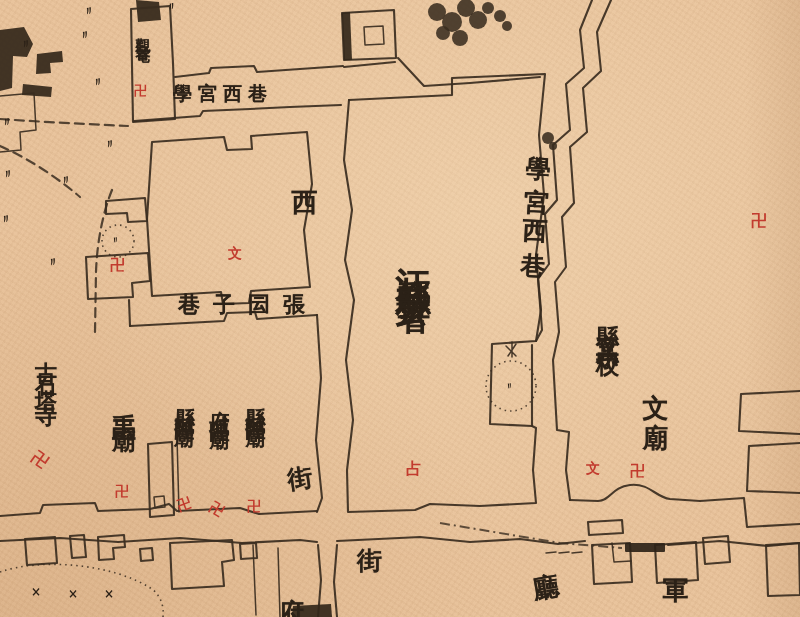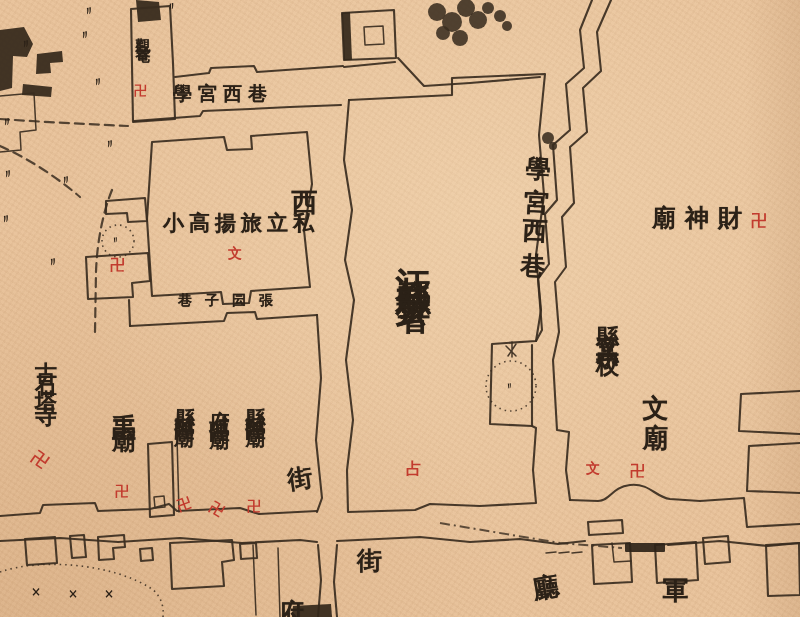--- a/index.html
+++ b/index.html
@@ -122,25 +122,23 @@
     <path class="ln" d="M766,545 L799,543 L800,595 L768,596 Z"></path>
     <rect class="bar" x="625" y="543" width="40" height="9" rx="1"></rect>
     <path class="dashdot" d="M440,523 L560,543 L622,548"></path>
     <path class="ln thin" d="M546,553 L556,552 M559,553 L569,552 M572,553 L582,552"></path>
 
     <path class="dot" d="M0,572 C40,558 112,563 152,589 C161,596 164,606 163,617"></path>
   </svg>
 <div class="lbl v" style="left: 135px; top: 26px; font-size: 15px; letter-spacing: 5px; color: rgb(43, 33, 23);">觀音菴</div>
     <div class="lbl h" style="left: 173px; top: 84px; font-size: 19px; letter-spacing: 6px; color: rgb(43, 33, 23);">學宮西巷</div>
     <div class="lbl v" style="left: 292px; top: 170px; font-size: 26px; letter-spacing: 0px; color: rgb(43, 33, 23);">西</div>
-    <div class="lbl h" style="left: 163px; top: 212px; font-size: 21px; letter-spacing: 5px; color: rgb(43, 33, 23);">小高揚旅立私</div>
-    <div class="lbl h" style="left: 178px; top: 293px; font-size: 14px; letter-spacing: 13px; color: rgb(43, 33, 23);">巷子囩張</div>
+    <div class="lbl h" style="left: 178px; top: 293px; font-size: 22px; letter-spacing: 13px; color: rgb(43, 33, 23);">巷子囩張</div>
     <div class="lbl v" style="left: 396px; top: 240px; font-size: 35px; letter-spacing: 8px; color: rgb(43, 33, 23);">江都縣公署</div>
     <div class="lbl v" style="left: 524px; top: 136px; font-size: 25px; letter-spacing: 32px; transform: rotate(3deg); color: rgb(43, 33, 23);">學宮西巷</div>
-    <div class="lbl h" style="left: 652px; top: 206px; font-size: 24px; letter-spacing: 9px; color: rgb(43, 33, 23);">廟神財</div>
     <div class="lbl v" style="left: 597px; top: 306px; font-size: 23px; letter-spacing: 7px; color: rgb(43, 33, 23);">縣立高小校</div>
     <div class="lbl v" style="left: 643px; top: 372px; font-size: 26px; letter-spacing: 30px; color: rgb(43, 33, 23);">文廟</div>
     <div class="lbl v" style="left: 36px; top: 344px; font-size: 22px; letter-spacing: 14px; color: rgb(43, 33, 23);">古石塔寺</div>
     <div class="lbl v" style="left: 112px; top: 394px; font-size: 24px; letter-spacing: 7px; color: rgb(43, 33, 23);">禹王廟</div>
     <div class="lbl v" style="left: 246px; top: 392px; font-size: 20px; letter-spacing: 6px; color: rgb(43, 33, 23);">縣城隍廟</div>
     <div class="lbl v" style="left: 210px; top: 394px; font-size: 20px; letter-spacing: 6px; color: rgb(43, 33, 23);">府城隍廟</div>
     <div class="lbl v" style="left: 176px; top: 392px; font-size: 20px; letter-spacing: 6px; transform: rotate(2deg); color: rgb(43, 33, 23);">縣城隍廟</div>
     <div class="lbl v" style="left: 283px; top: 446px; font-size: 25px; letter-spacing: 0px; transform: rotate(-8deg); color: rgb(43, 33, 23);">街</div>
     <div class="lbl v" style="left: 279px; top: 578px; font-size: 25px; letter-spacing: 0px; color: rgb(43, 33, 23);">府</div>
     <div class="lbl v" style="left: 357px; top: 528px; font-size: 25px; letter-spacing: 0px; color: rgb(43, 33, 23);">街</div>

